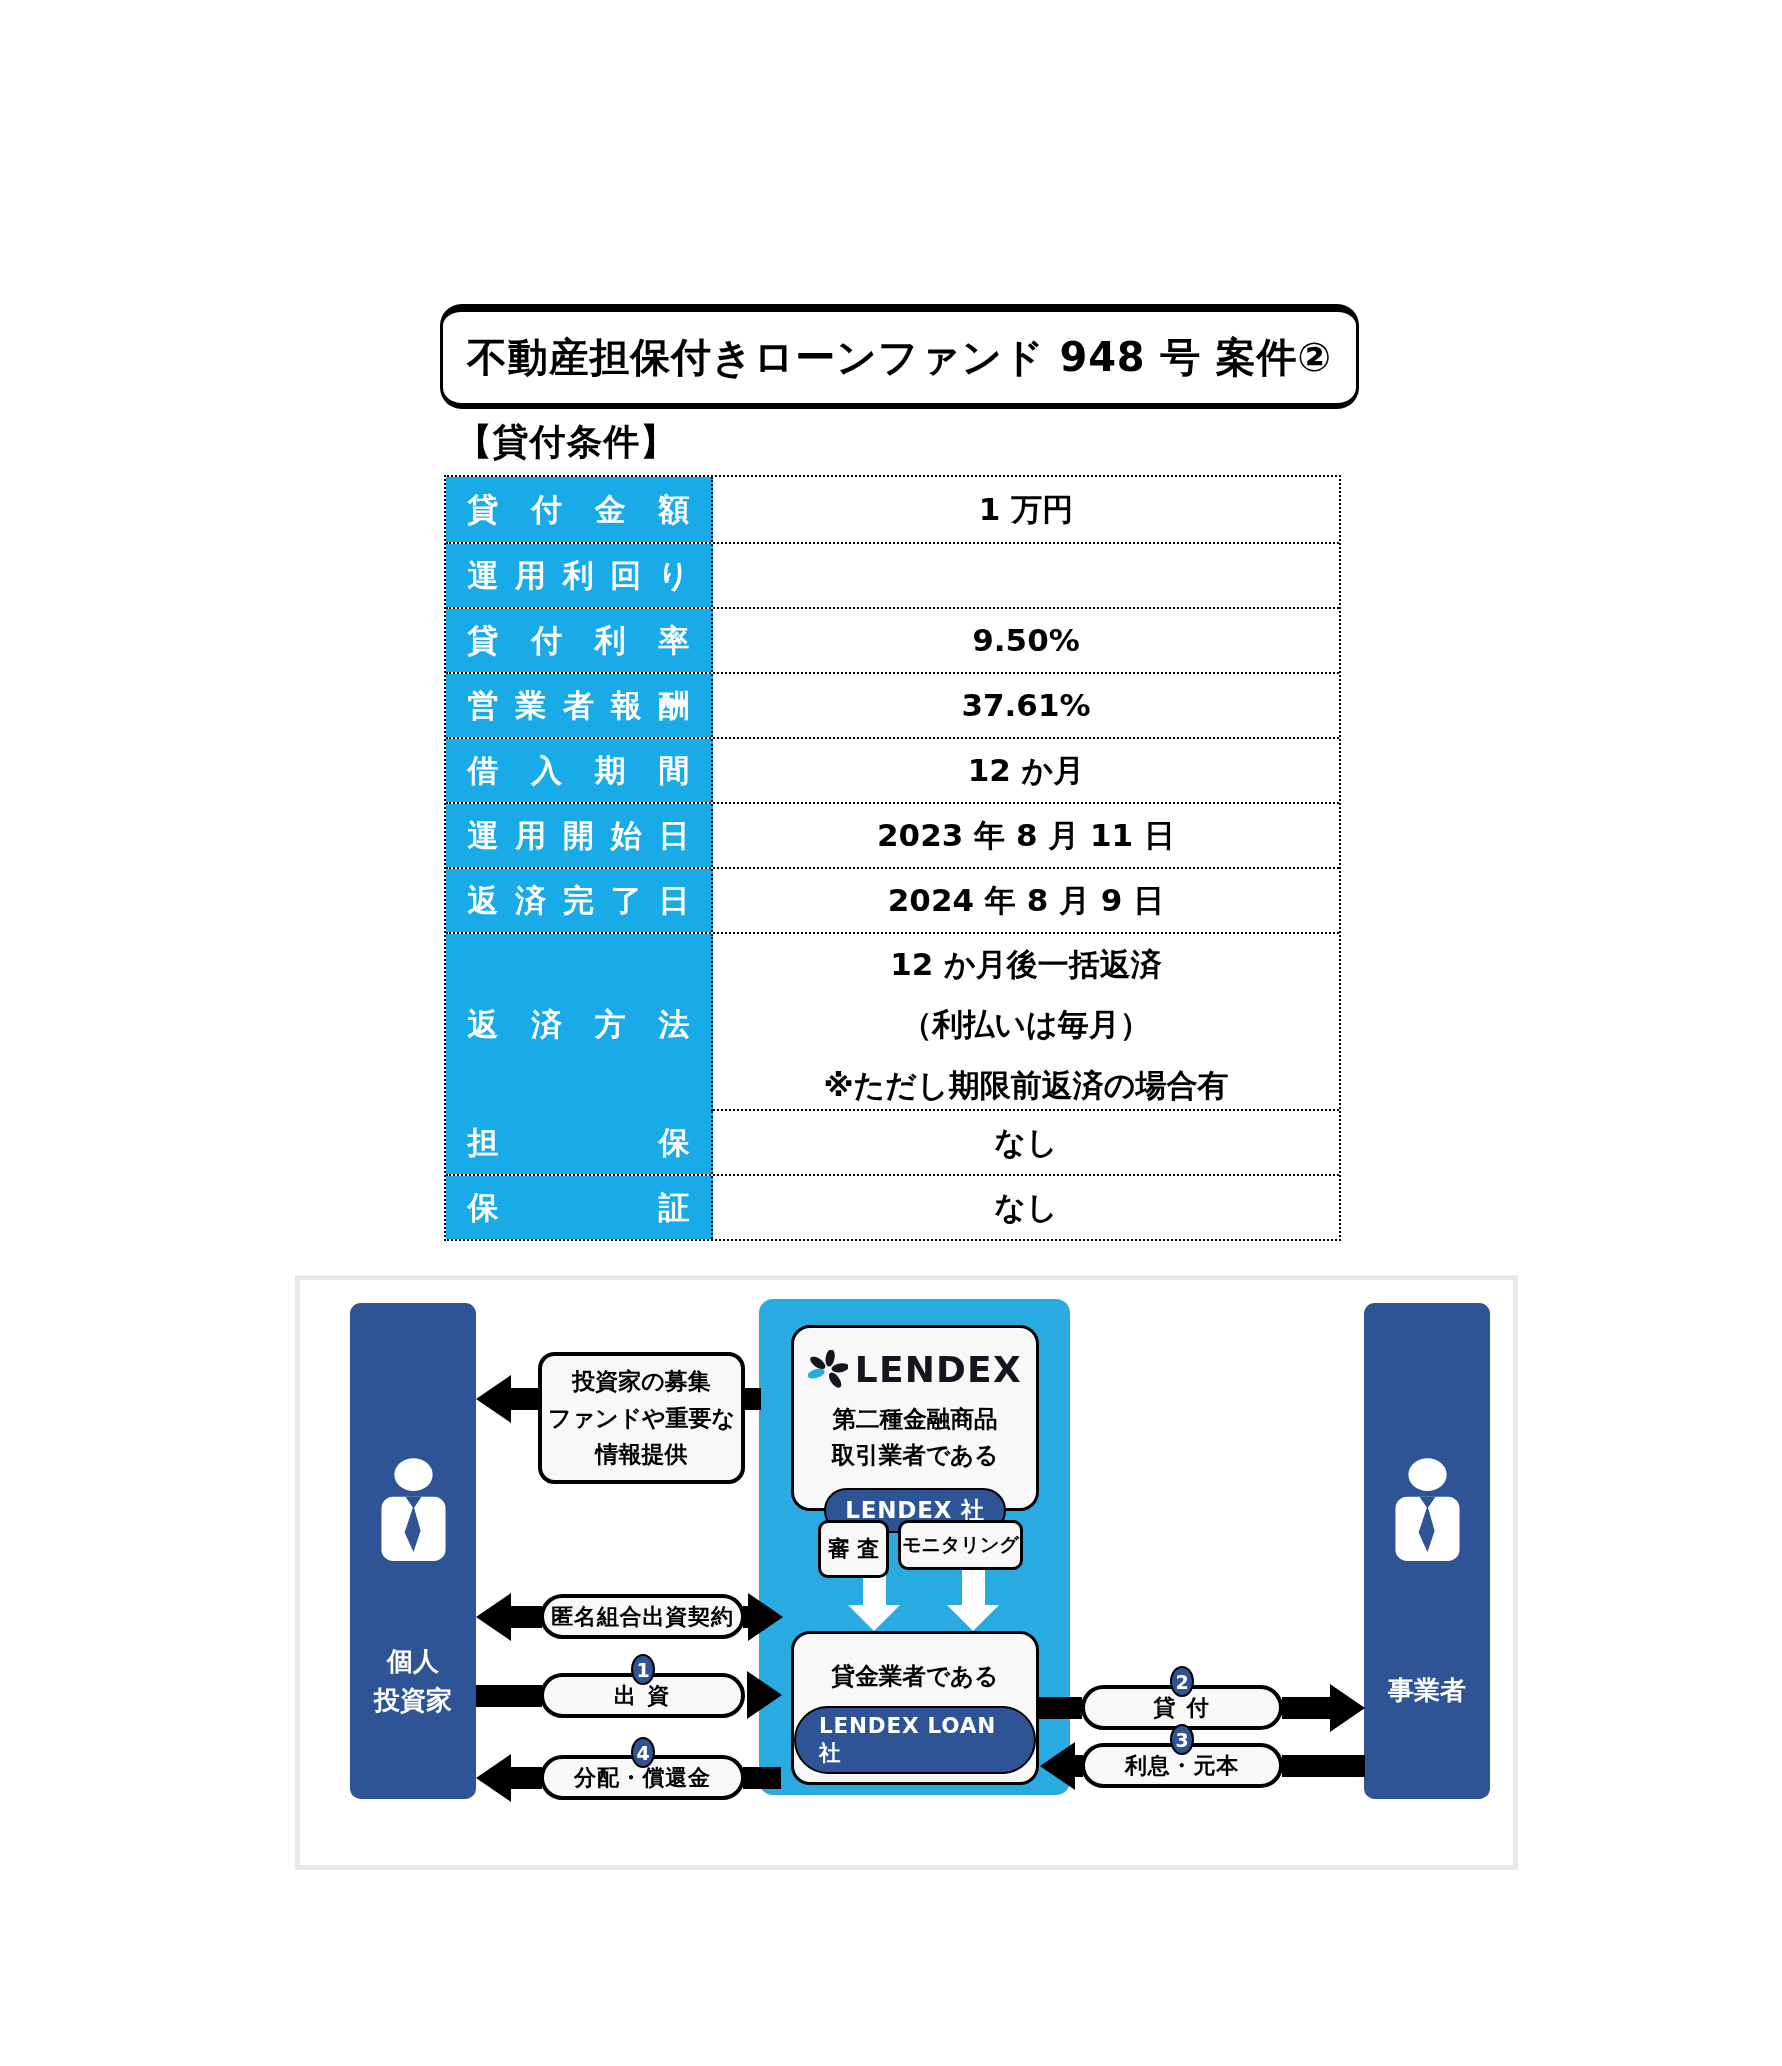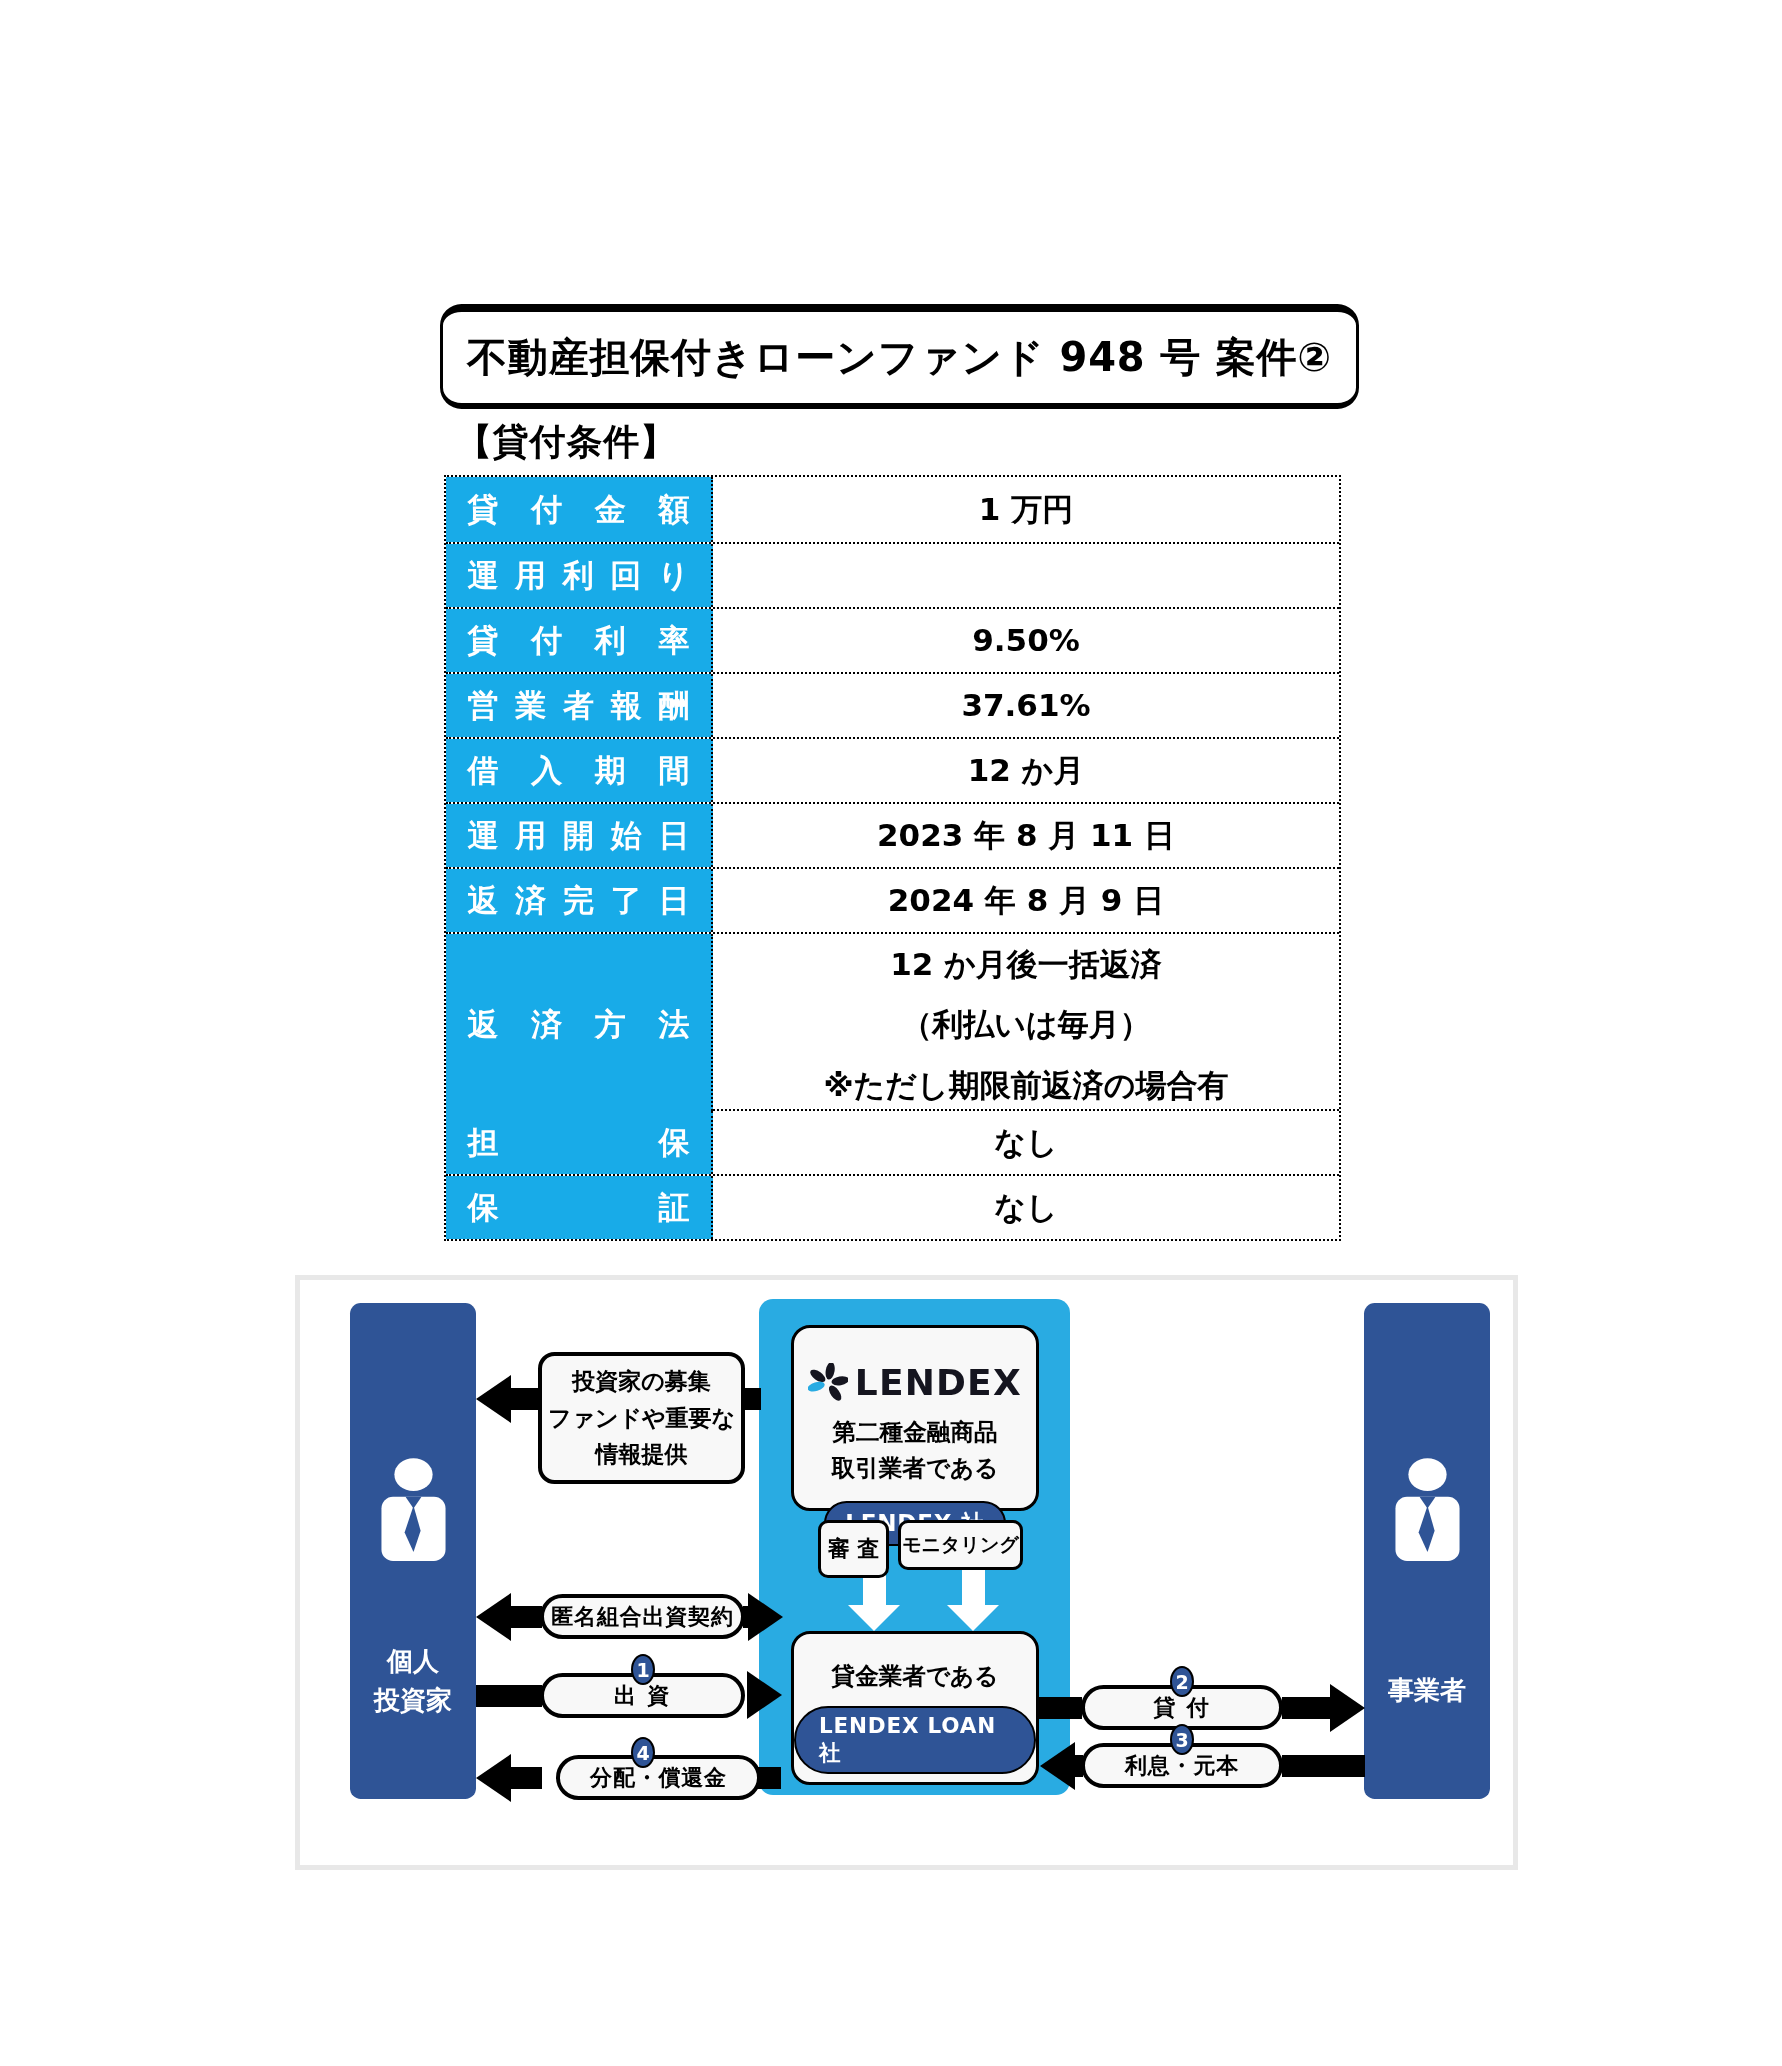--- a/index.html
+++ b/index.html
@@ -36,21 +36,21 @@
 
   
   .dframe{left:295px;top:1275px;width:1223px;height:595px;
     border:5.8px solid var(--frame-gray);background:#fff;}
   .pillar{background:var(--navy);border-radius:10.7px;}
   .pillar-label{position:absolute;left:0;width:100%;text-align:center;color:#fff;
     font-weight:bold;font-size:26px;line-height:1.5;white-space:pre-line;}
   .band{background:var(--cyan);border-radius:14px;}
   .wbox{background:var(--box-bg);border:3.7px solid #000;border-radius:19px;
     display:flex;flex-direction:column;align-items:center;}
-  .brandrow{display:flex;align-items:center;gap:6.6px;margin-top:34px;}
+  .brandrow{display:flex;align-items:center;gap:6.6px;margin-top:21px;}
   .brandword{font-size:36px;font-weight:900;letter-spacing:1.2px;color:#15151f;}
   .boxdesc{font-size:23.6px;font-weight:bold;text-align:center;line-height:1.55;
     white-space:pre-line;margin-top:10.7px;}
   .badge{background:var(--navy);border:2.5px solid #000;border-radius:413px;color:#fff;
     font-weight:bold;font-size:23px;padding:5px 19px;margin-top:14px;letter-spacing:0.8px;}
   .labelbox{background:var(--box-bg);border:3.3px solid #000;border-radius:10px;
     display:flex;align-items:center;justify-content:center;font-weight:bold;}
   .infobox{background:var(--box-bg);border:4.1px solid #000;border-radius:16.5px;
     display:flex;align-items:center;justify-content:center;text-align:center;
     font-size:23px;font-weight:bold;line-height:1.6;white-space:pre-line;}
@@ -251,21 +251,21 @@
   <div class="abs pill z4" style="left:240px;top:314px;width:205px;height:45px;letter-spacing:0.8px">匿名組合出資契約</div>
 
   <div class="abs shaft z2" style="left:176px;top:405px;width:66px"></div>
   <div class="abs hr z2" style="left:447px;top:391px"></div>
   <div class="abs pill z4" style="left:240px;top:393px;width:205px;height:45px">出 資</div>
   <div class="abs numcircle" style="left:331px;top:374px">1</div>
 
   <div class="abs hl z2" style="left:176px;top:474px"></div>
   <div class="abs shaft z2" style="left:209px;top:487px;width:33px"></div>
   <div class="abs shaft z2" style="left:443px;top:487px;width:38px"></div>
-  <div class="abs pill z4" style="left:256px;top:475px;width:205px;height:45px;letter-spacing:0.8px">分配・償還金</div>
+  <div class="abs pill z4" style="left:240px;top:475px;width:205px;height:45px;letter-spacing:0.8px">分配・償還金</div>
   <div class="abs numcircle" style="left:331px;top:457px">4</div>
 
   <div class="abs shaft z2" style="left:739px;top:417px;width:43px"></div>
   <div class="abs shaft z2" style="left:982px;top:417px;width:50px"></div>
   <div class="abs hr z2" style="left:1030px;top:404px"></div>
   <div class="abs pill z4" style="left:781px;top:405px;width:202px;height:45px">貸 付</div>
   <div class="abs numcircle" style="left:870px;top:386px">2</div>
 
   <div class="abs hl z2" style="left:740px;top:462px"></div>
   <div class="abs shaft z2" style="left:773px;top:475px;width:10px"></div>

